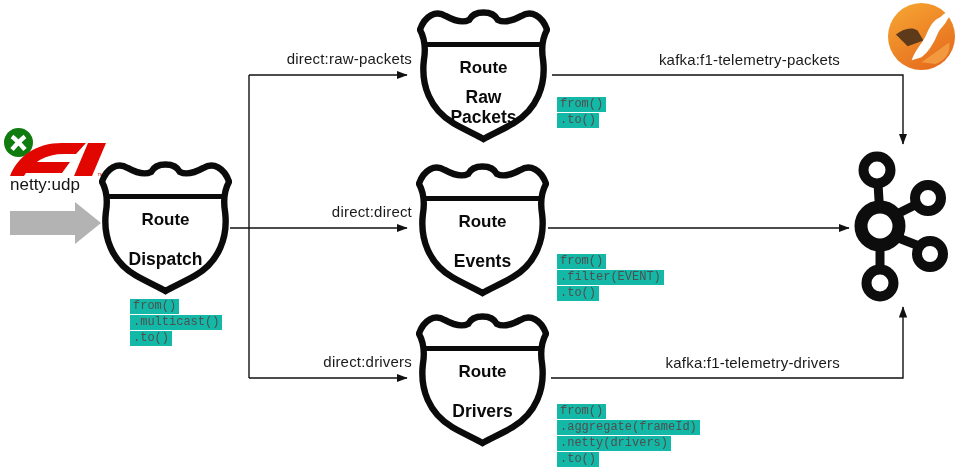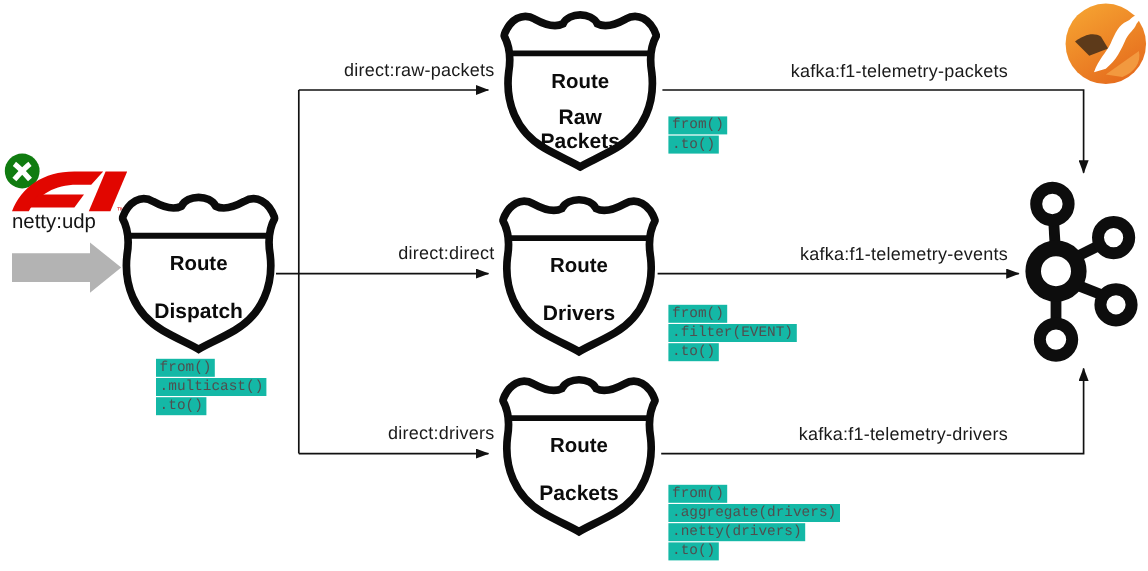--- a/index.html
+++ b/index.html
@@ -140,35 +140,34 @@
       </svg>
     <div class="shield-title">Route</div>
     <div class="shield-name">Raw Packets</div>
   </div>
 
   <div class="shield" style="left:416px; top:162px">
     <svg class="badge" viewBox="0 0 135 135">
         <use href="#shield-shape"></use>
       </svg>
     <div class="shield-title">Route</div>
-    <div class="shield-name">Drivers</div>
+    <div class="shield-name">Events</div>
   </div>
 
   <div class="shield" style="left:416px; top:312px">
     <svg class="badge" viewBox="0 0 135 135">
         <use href="#shield-shape"></use>
       </svg>
     <div class="shield-title">Route</div>
-    <div class="shield-name">Packets</div>
+    <div class="shield-name">Drivers</div>
   </div>
 
   <div class="edge-label" style="left:238px; top:50px; width:174px">direct:raw-packets</div>
   <div class="edge-label" style="left:610px; top:51px; width:230px">kafka:f1-telemetry-packets</div>
   <div class="edge-label" style="left:238px; top:203px; width:174px">direct:direct</div>
-  <div class="edge-label" style="left:610px; top:204px; width:230px">kafka:f1-telemetry-events</div>
   <div class="edge-label" style="left:238px; top:353px; width:174px">direct:drivers</div>
   <div class="edge-label" style="left:610px; top:354px; width:230px">kafka:f1-telemetry-drivers</div>
 
   <div class="code" style="left:130px; top:299px">
     <span>from()</span>
     <span>.multicast()</span>
     <span>.to()</span>
   </div>
 
   <div class="code" style="left:557px; top:97px">
@@ -177,18 +176,18 @@
   </div>
 
   <div class="code" style="left:557px; top:254px">
     <span>from()</span>
     <span>.filter(EVENT)</span>
     <span>.to()</span>
   </div>
 
   <div class="code" style="left:557px; top:404px">
     <span>from()</span>
-    <span>.aggregate(drivers)</span>
+    <span>.aggregate(frameId)</span>
     <span>.netty(drivers)</span>
     <span>.to()</span>
   </div>
 
 </div>
 
 </body></html>

